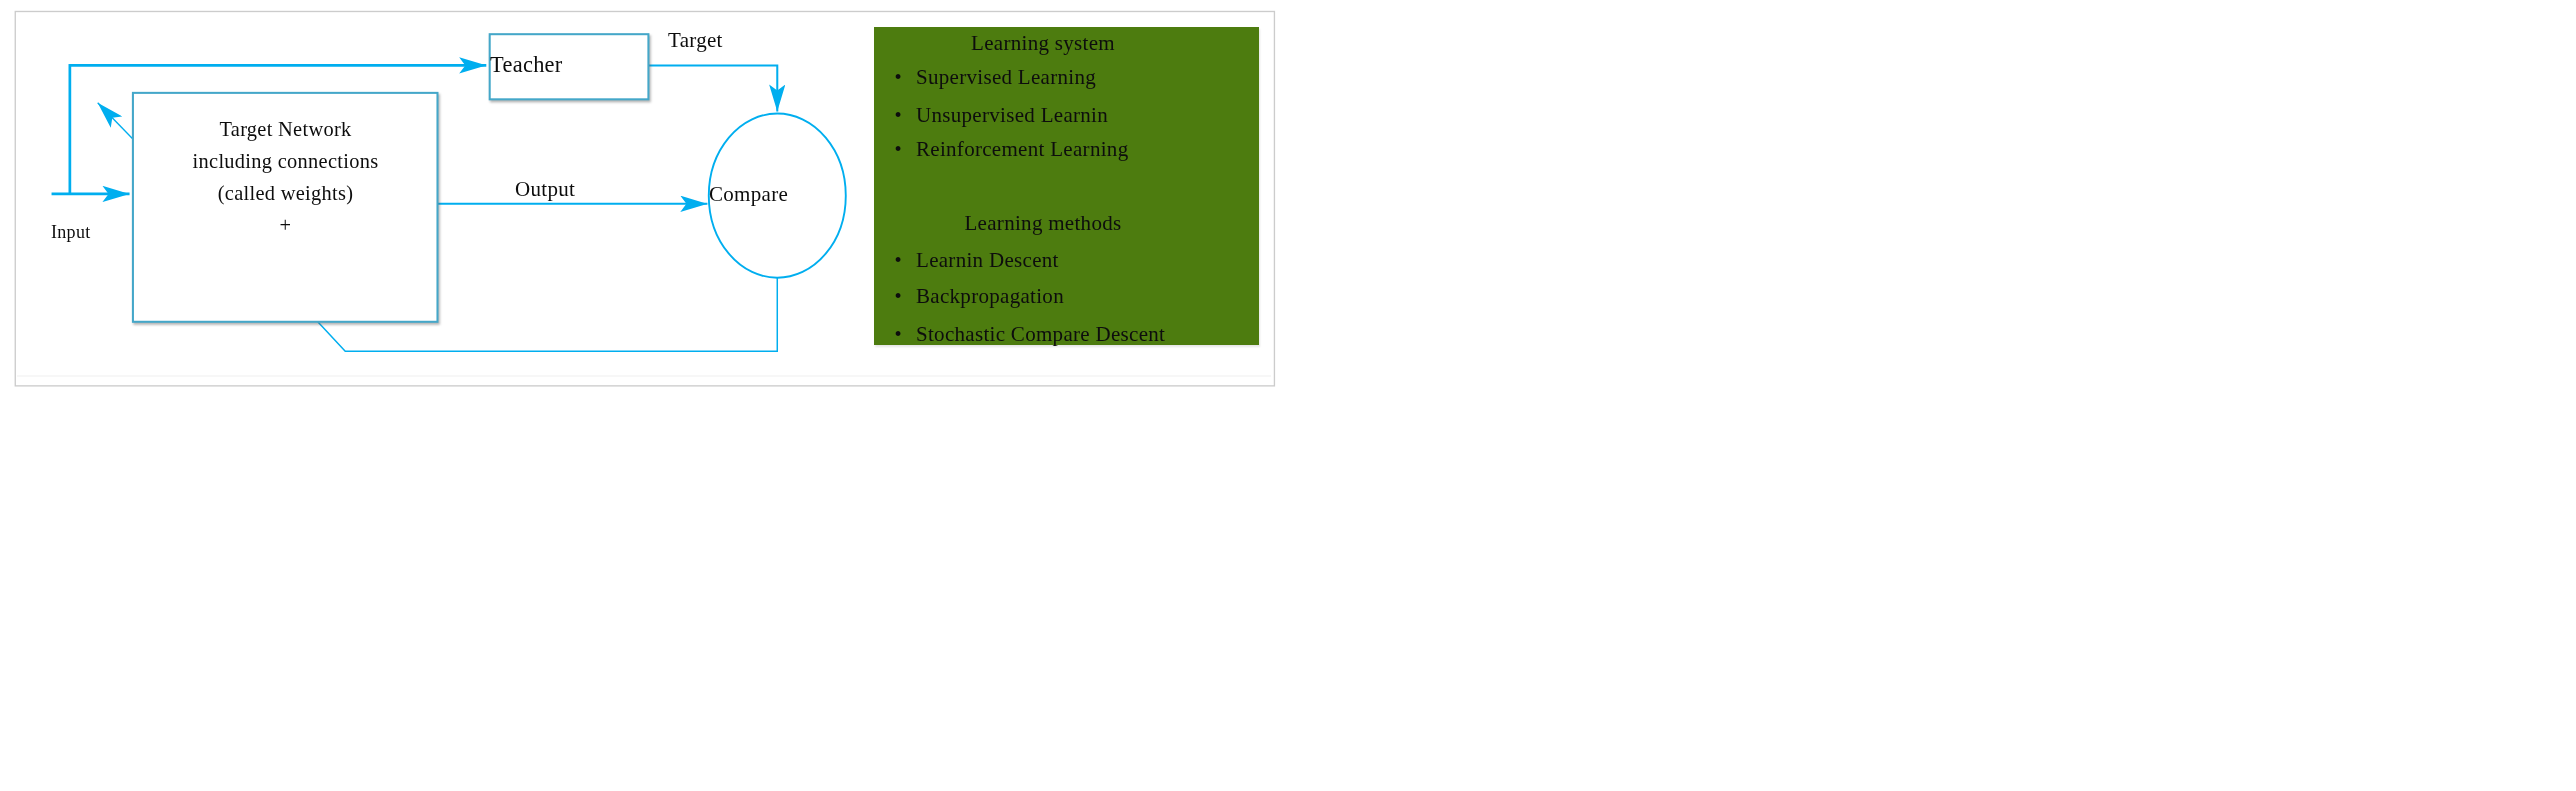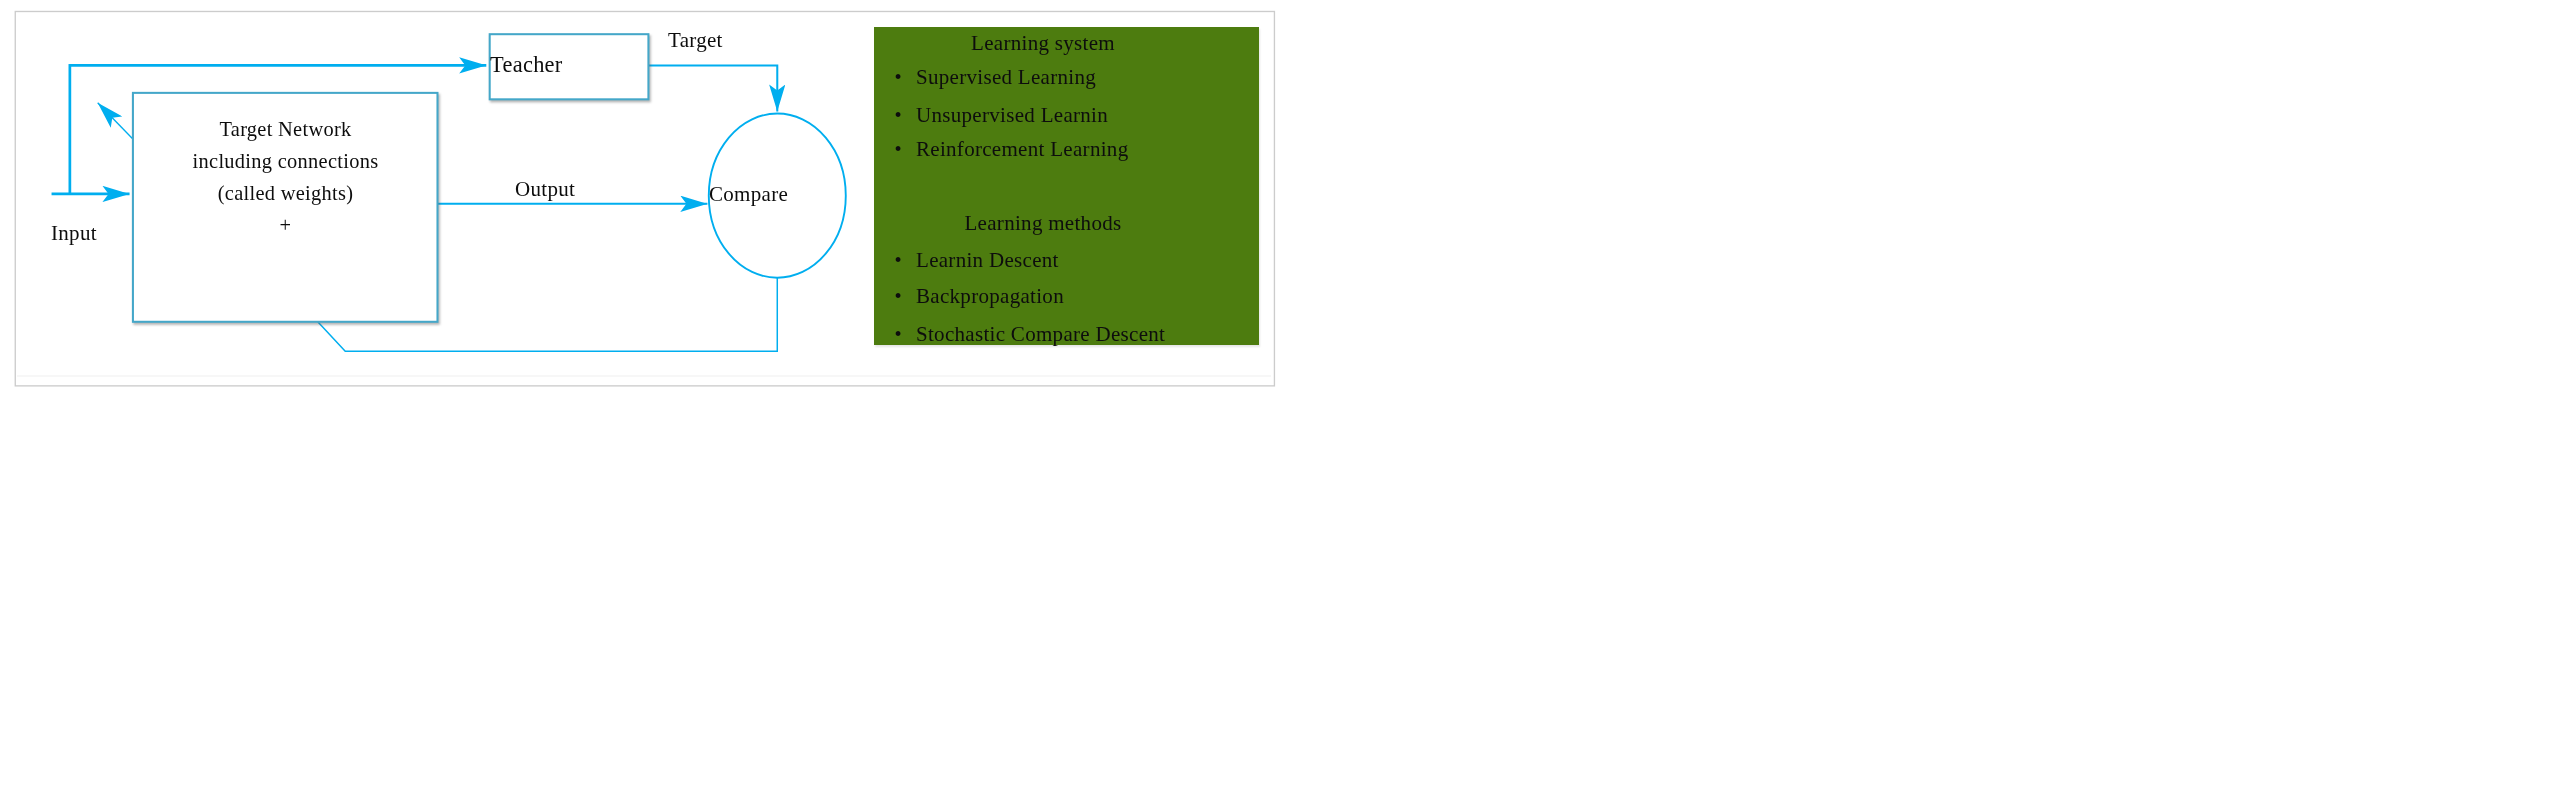--- a/index.html
+++ b/index.html
@@ -3,21 +3,21 @@
 <meta charset="utf-8">
 <style>
   html,body{margin:0;padding:0;background:#ffffff;}
   body{width:1288px;height:396px;overflow:hidden;
        font-family:"Liberation Serif","DejaVu Serif",serif;color:#0d0d0d;}
   #stage{position:relative;width:1288px;height:396px;background:#fff;}
   #wires{position:absolute;left:0;top:0;width:1288px;height:396px;}
   .shadowed{filter:drop-shadow(2.5px 3px 1.5px rgba(90,90,90,0.45));}
   .lbl{position:absolute;text-align:left;letter-spacing:0.3px;
        white-space:pre-wrap;line-height:1;}
-  .lbl-input  {left:51px;  top:223px; width:81px; font-size:21px;}
+  .lbl-input  {left:51px;  top:223px; width:81px; font-size:18px;}
   .lbl-output {left:515px; top:153px; width:109px; font-size:21px;margin-top:26px;}
   .lbl-target {left:668px; top:30px;  width:109px; font-size:21px;}
   .lbl-teacher{left:490px; top:54px;  width:140px; font-size:22.4px;}
   .lbl-compare{left:709px;top:184px; width:137px; font-size:21px;}
   .nn-text{position:absolute;left:133px;top:92px;width:305px;height:229px;
            padding-top:21px;box-sizing:border-box;text-align:center;
            font-size:20.4px;letter-spacing:0.3px;}
   .nn-text div{line-height:32px;white-space:pre-wrap;}
   .panel{position:absolute;left:874px;top:27px;width:385px;height:318px;
          background:#4d7c0f;box-shadow:1.4px 2px 2px rgba(0,0,0,0.10);

